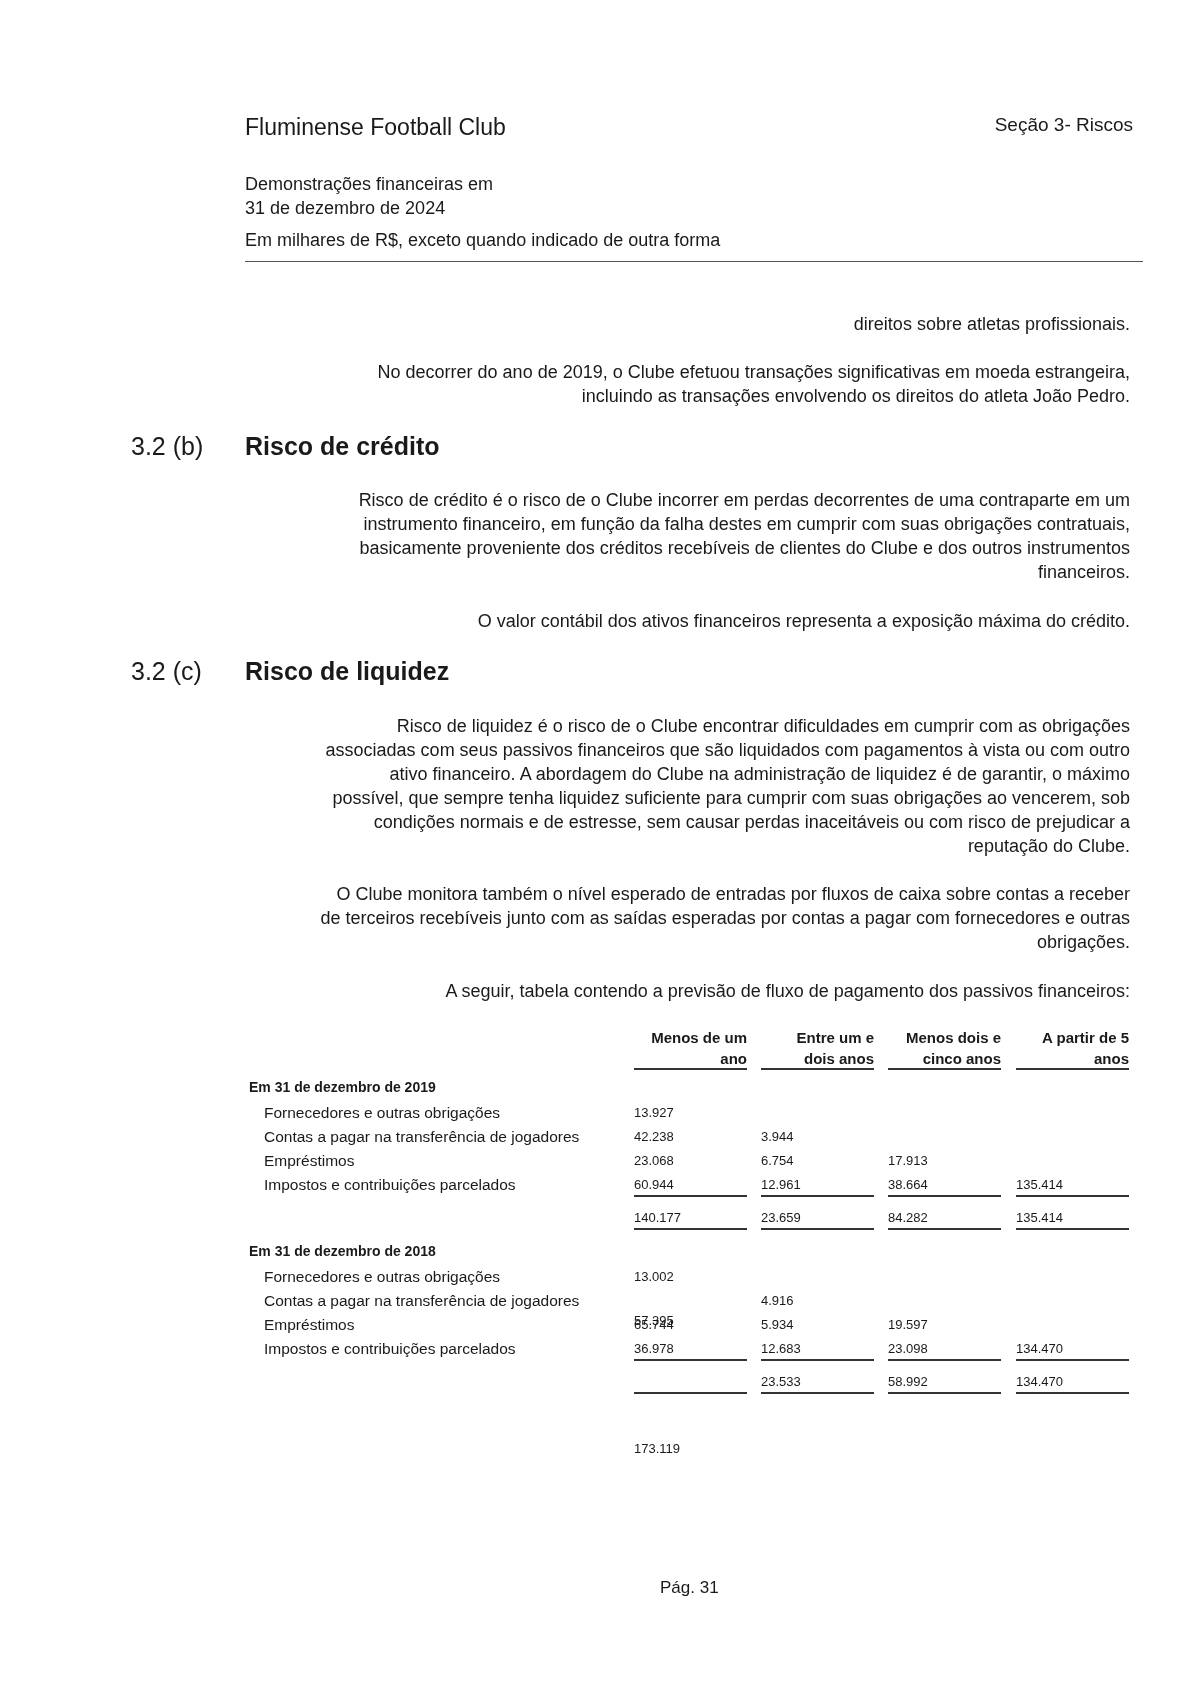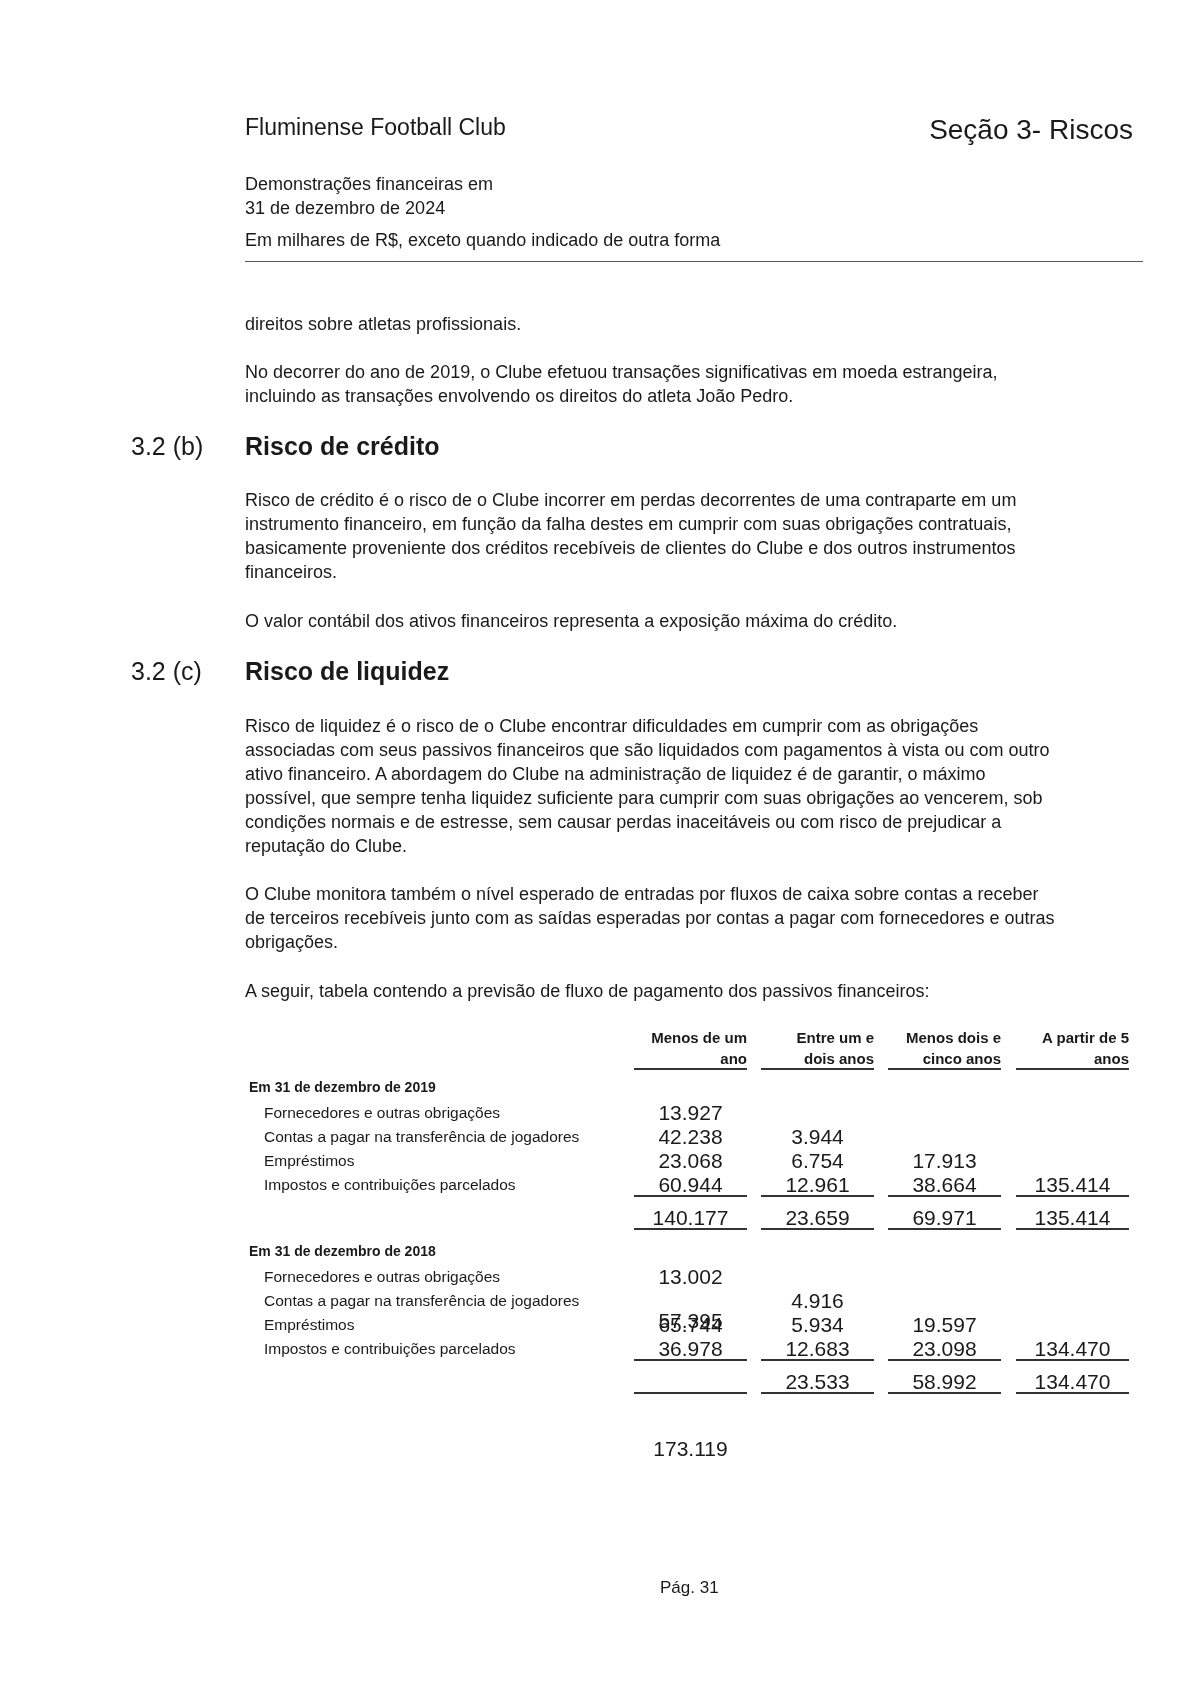--- a/index.html
+++ b/index.html
@@ -3,30 +3,30 @@
 <meta charset="utf-8">
 <style>
   html, body { margin: 0; padding: 0; background: #ffffff; }
   body {
     width: 1190px; height: 1684px; position: relative; overflow: hidden;
     font-family: "Liberation Sans", "DejaVu Sans", sans-serif;
     color: #1a1a1a;
   }
   .abs { position: absolute; }
   .hdr-title { left: 245px; top: 114px; font-size: 23px; }
-  .hdr-section { right: 57px; top: 114px; font-size: 28px; }
+  .hdr-section { right: 57px; top: 114px; font-size: 19px; }
   .hdr-sub { left: 245px; font-size: 18px; }
   .hdr-rule { left: 245px; top: 261px; width: 898px; height: 1px; background: #555; }
-  .para { left: 245px; width: 885px; font-size: 18px; line-height: 24px; }
+  .para { left: 245px; width: 885px; font-size: 18px; line-height: 24px; text-align: right; }
   .sec-num { left: 131px; font-size: 25px; font-weight: normal; }
   .sec-title { left: 245px; font-size: 25px; font-weight: bold; }
 
   
   .col-h { font-size: 15px; font-weight: bold; text-align: right; line-height: 21px; }
-  .cell { font-size: 21px; text-align: center; width: 113px; line-height: 20px; }
+  .cell { font-size: 13px; text-align: left; width: 113px; line-height: 20px; }
   .rowlabel { font-size: 15.5px; line-height: 20px; }
   .grp { font-size: 14px; font-weight: bold; left: 249px; }
   .uline { height: 2px; background: #333; width: 113px; }
   .footer { left: 660px; top: 1578px; font-size: 17px; }
 </style>
 </head>
 <body>
 
 <div class="abs hdr-title">Fluminense Football Club</div>
 <div class="abs hdr-section">Seção 3- Riscos</div>
@@ -101,21 +101,21 @@
 <div class="abs cell" style="left:888px;top:1175px">38.664</div>
 <div class="abs cell" style="left:1016px;top:1175px">135.414</div>
 
 <div class="abs uline" style="left:634px;top:1195px"></div>
 <div class="abs uline" style="left:761px;top:1195px"></div>
 <div class="abs uline" style="left:888px;top:1195px"></div>
 <div class="abs uline" style="left:1016px;top:1195px"></div>
 
 <div class="abs cell" style="left:634px;top:1208px">140.177</div>
 <div class="abs cell" style="left:761px;top:1208px">23.659</div>
-<div class="abs cell" style="left:888px;top:1208px">69.971</div>
+<div class="abs cell" style="left:888px;top:1208px">84.282</div>
 <div class="abs cell" style="left:1016px;top:1208px">135.414</div>
 
 <div class="abs uline" style="left:634px;top:1228px"></div>
 <div class="abs uline" style="left:761px;top:1228px"></div>
 <div class="abs uline" style="left:888px;top:1228px"></div>
 <div class="abs uline" style="left:1016px;top:1228px"></div>
 
 <div class="abs grp" style="top:1243px">Em 31 de dezembro de 2018</div>
 
 <div class="abs rowlabel" style="left:264px;top:1267px">Fornecedores e outras obrigações</div>

